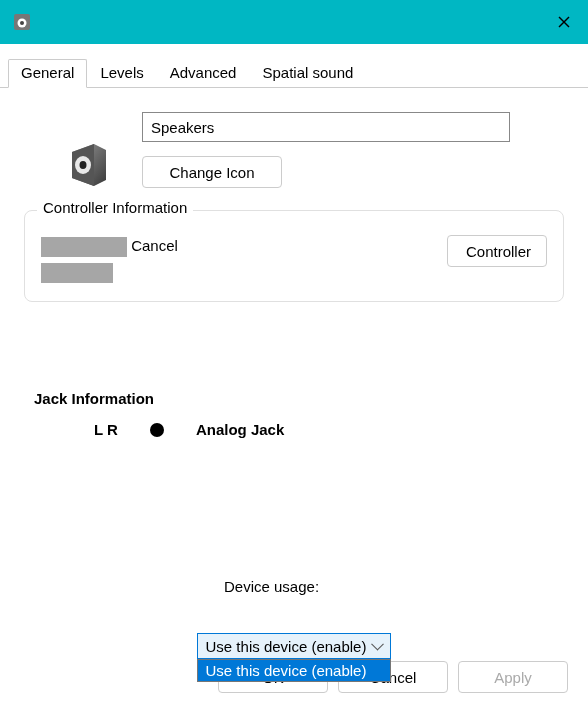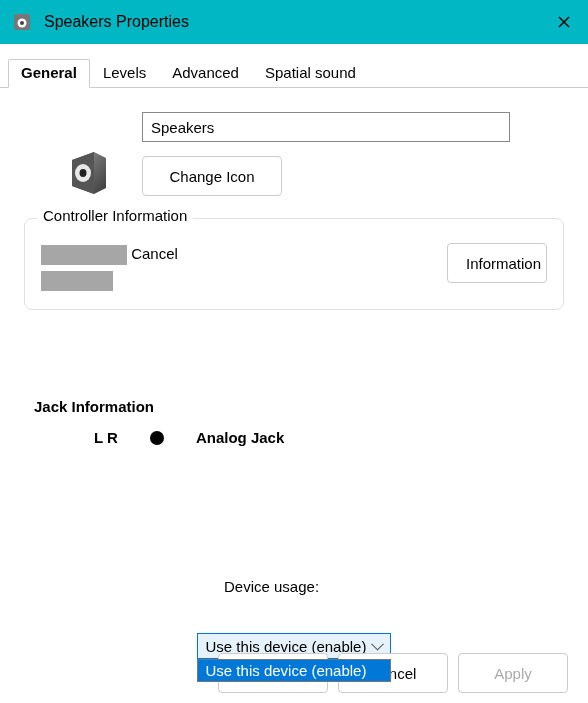--- a/index.html
+++ b/index.html
@@ -59,21 +59,20 @@
     border: 1px solid transparent;
     border-bottom: none;
     cursor: default;
   }
   .tab.active {
     border: 1px solid #ccc;
     border-bottom: 1px solid #fff;
     background: #fff;
     border-top-left-radius: 2px;
     border-top-right-radius: 2px;
-    font-weight: bold;
   }
   .panel {
     padding: 24px 24px 0 24px;
   }
   .device-header {
     display: flex;
     align-items: flex-end;
     gap: 30px;
     padding-left: 40px;
   }
@@ -87,21 +86,21 @@
   .text-input {
     width: 368px;
     height: 30px;
     border: 1px solid #888;
     padding: 4px 8px;
     font-size: 15px;
     font-family: inherit;
     outline: none;
   }
   .btn {
-    height: 40px;
+    height: 32px;
     padding: 0 18px;
     border: 1px solid #ccc;
     background: #fff;
     font-size: 15px;
     font-family: inherit;
     border-radius: 4px;
     cursor: default;
   }
   .btn:disabled {
     color: #aaa;
@@ -232,21 +231,20 @@
 <body>
 
 <div class="titlebar">
   <span class="icon">
     <svg width="18" height="18" viewBox="0 0 18 18">
       <rect x="1" y="1" width="16" height="16" rx="2" fill="#777"></rect>
       <circle cx="9" cy="10" r="4.5" fill="#fff"></circle>
       <circle cx="9" cy="10" r="2" fill="#444"></circle>
     </svg>
   </span>
-  <span class="title">Speakers Properties</span>
   <div class="close">
     <svg width="12" height="12" viewBox="0 0 12 12">
       <line x1="1" y1="1" x2="11" y2="11" stroke="#000" stroke-width="1.4"></line>
       <line x1="11" y1="1" x2="1" y2="11" stroke="#000" stroke-width="1.4"></line>
     </svg>
   </div>
 </div>
 
 <div class="tabs">
   <div class="tab active">General</div>
@@ -280,21 +278,21 @@
   </div>
 
   <div class="group">
     <div class="group-label">Controller Information</div>
     <div class="controller-row">
       <div class="controller-text">
         <span class="redact redact1"></span>
         <span>Cancel</span><br>
         <span class="redact redact2" style="margin-top:6px"></span>
       </div>
-      <button class="btn" style="width:100px">Information</button>
+      <button class="btn" style="width:100px">Controller</button>
     </div>
   </div>
 
   <div class="jack-section">
     <div class="jack-label">Jack Information</div>
     <div class="jack-row">
       <span>L R</span>
       <span class="jack-dot"></span>
       <span>Analog Jack</span>
     </div>

